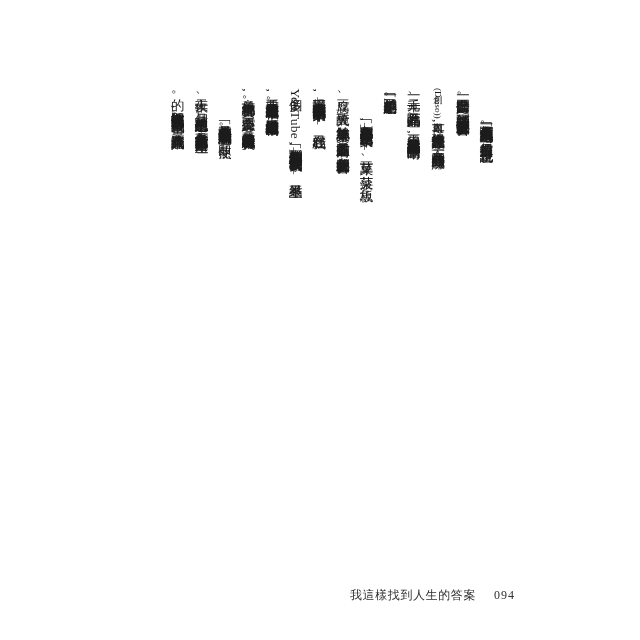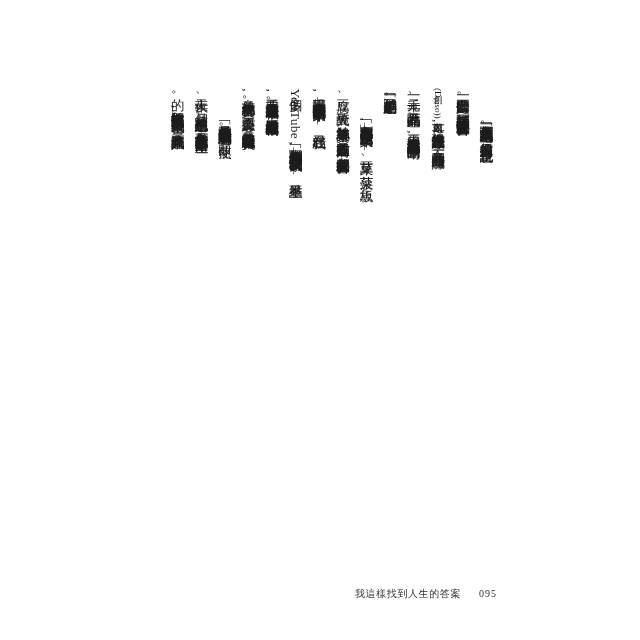--- a/index.html
+++ b/index.html
@@ -36,25 +36,25 @@
   .col.indent {
     text-indent: 27px;
   }
   .small-note {
     font-size: 9.2px;
     letter-spacing: 0;
   }
   .footer {
     position: absolute;
     top: 587px;
-    right: 143px;
+    right: 125px;
     display: flex;
     align-items: baseline;
     gap: 18px;
-    font-size: 10px;
+    font-size: 12px;
     letter-spacing: 0.6px;
     color: #2e2e2e;
   }
   .footer .page-num {
     font-family: "Liberation Serif", "DejaVu Serif", serif;
     letter-spacing: 1px;
   }
 </style>
 </head>
 <body>
@@ -88,16 +88,16 @@
     <div class="col indent"><span>並不是想著「今天就要創造出能賺很多錢的驚人點子」就能想出點子。即使熬</span></div>
 
     <div class="col"><span>夜十天、一個月,想破頭也想不出來的。創意不是費力就能萌生,而是自動產生</span></div>
 
     <div class="col"><span>的。即使徹夜握著沒有汽油的汽車方向盤,汽車也不會動。應該要在腦中注入汽</span></div>
 
   </div>
 
   <div class="footer">
     <span>我這樣找到人生的答案</span>
-    <span class="page-num">095</span>
+    <span class="page-num">094</span>
   </div>
 
 </div>
 
 </body></html>

